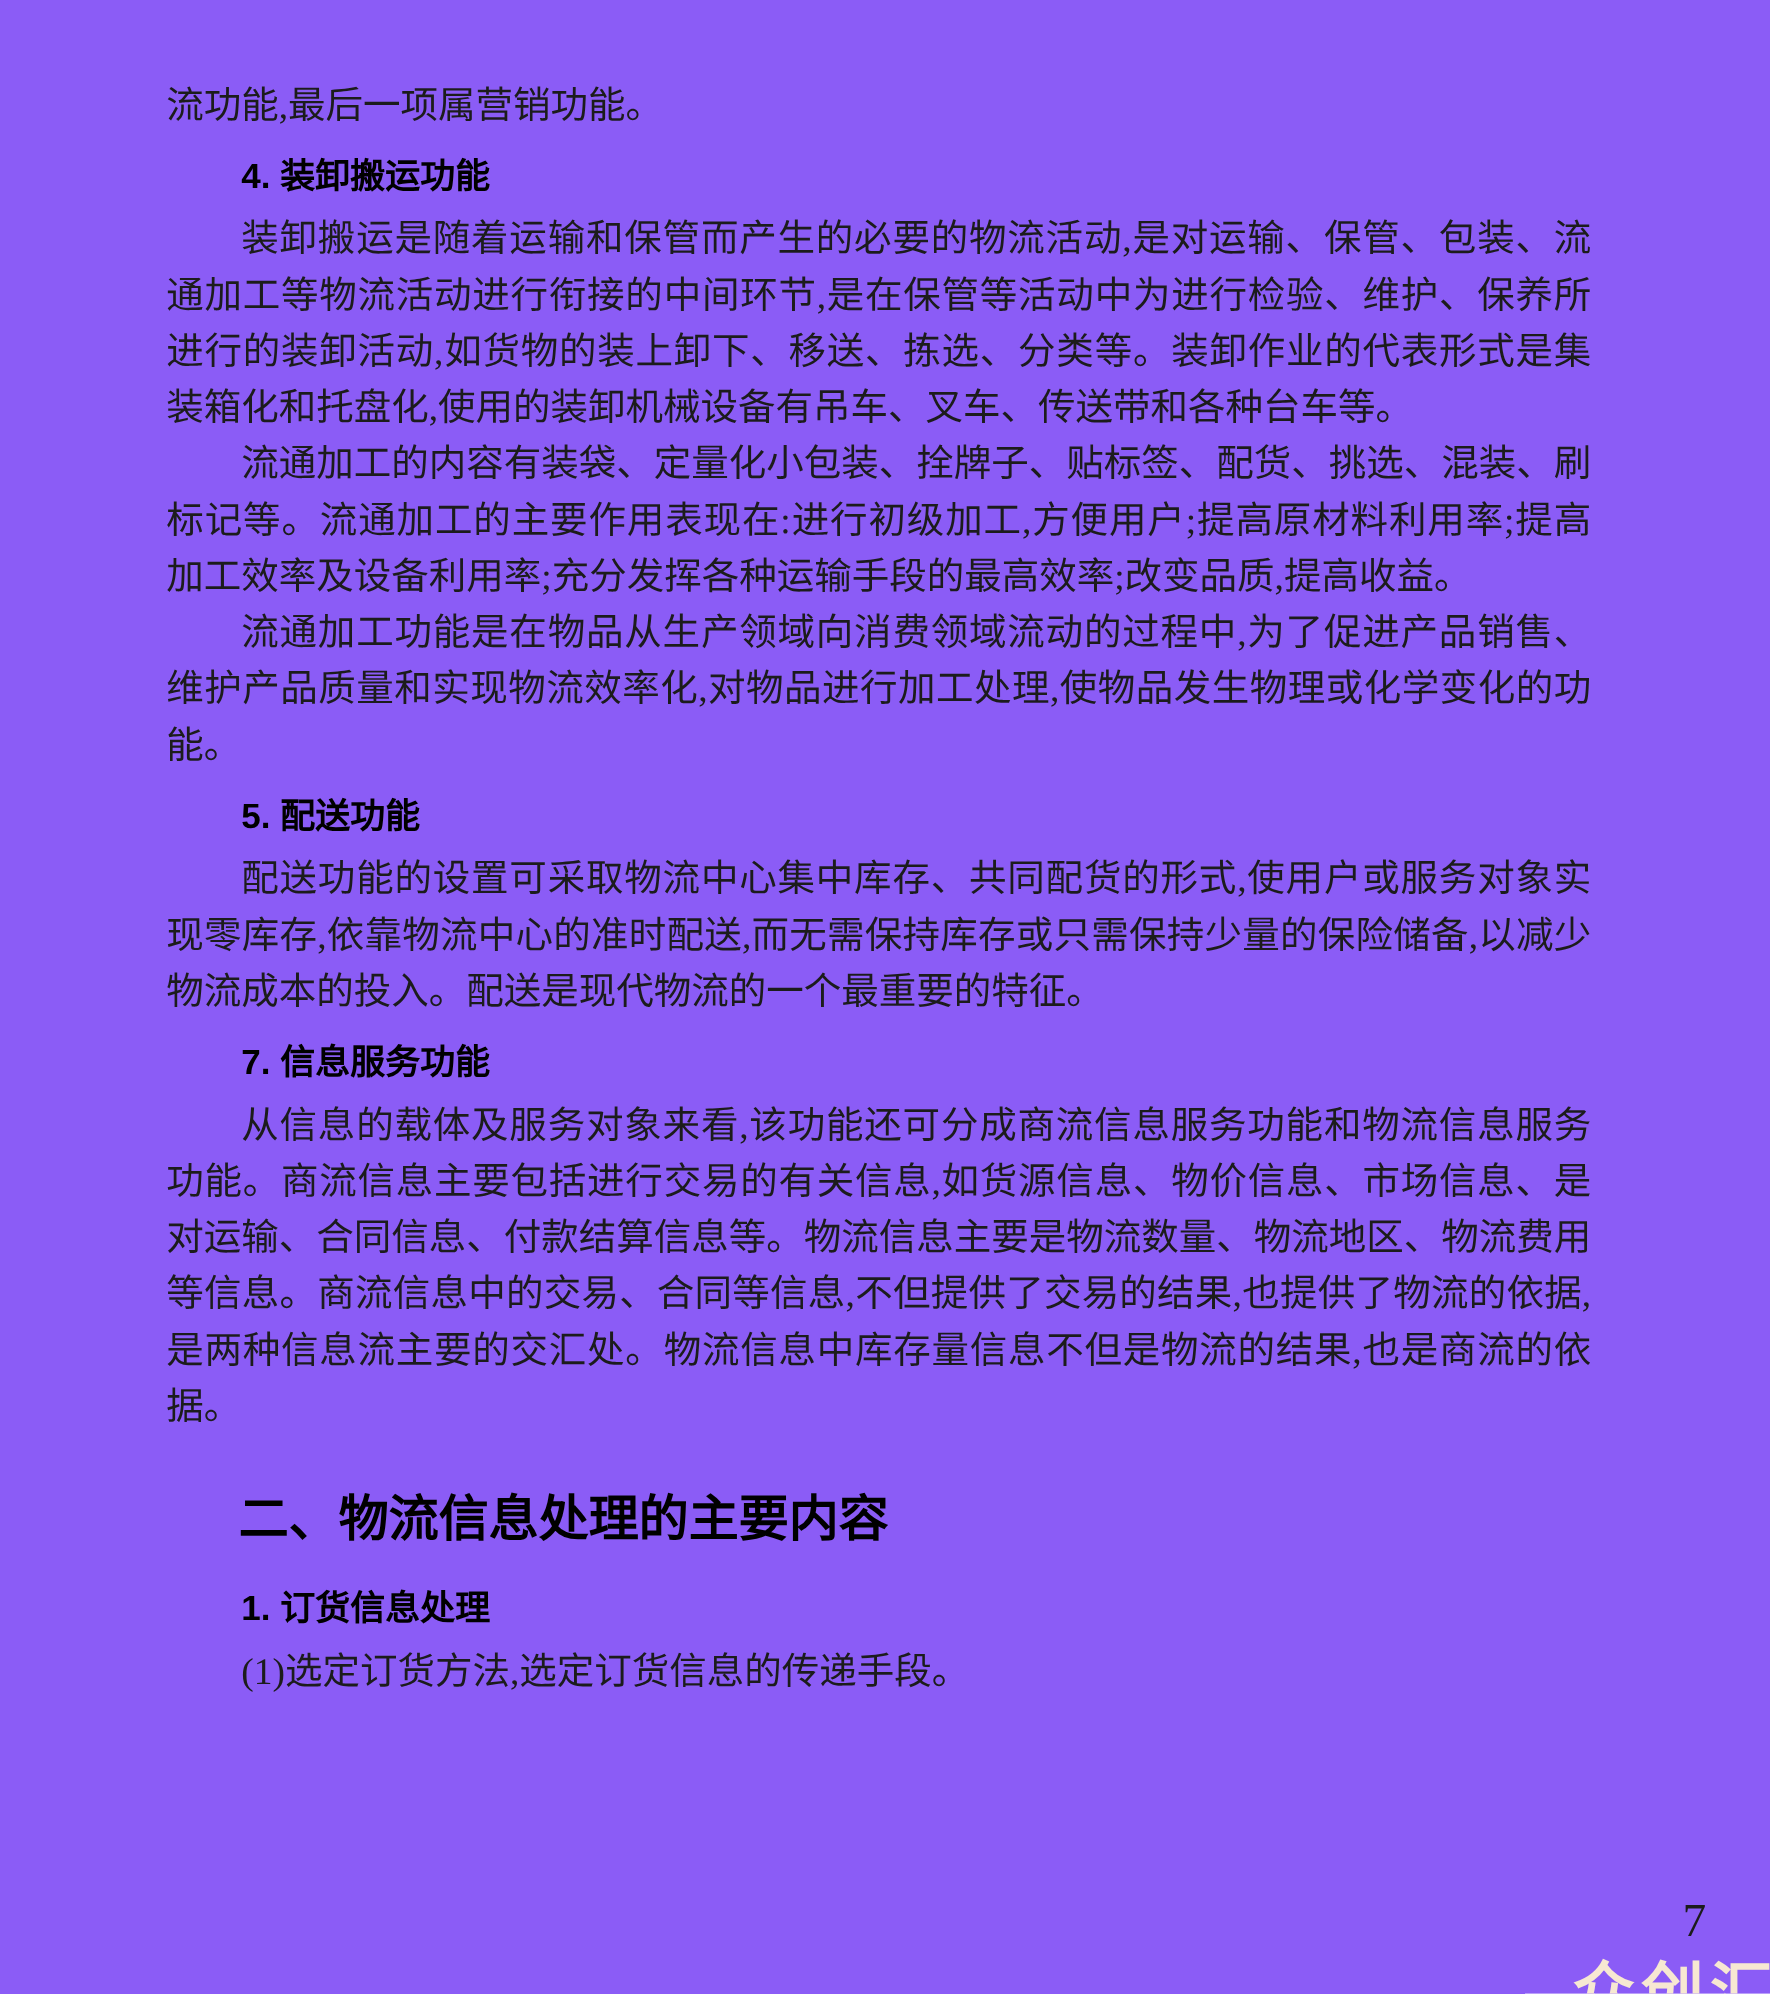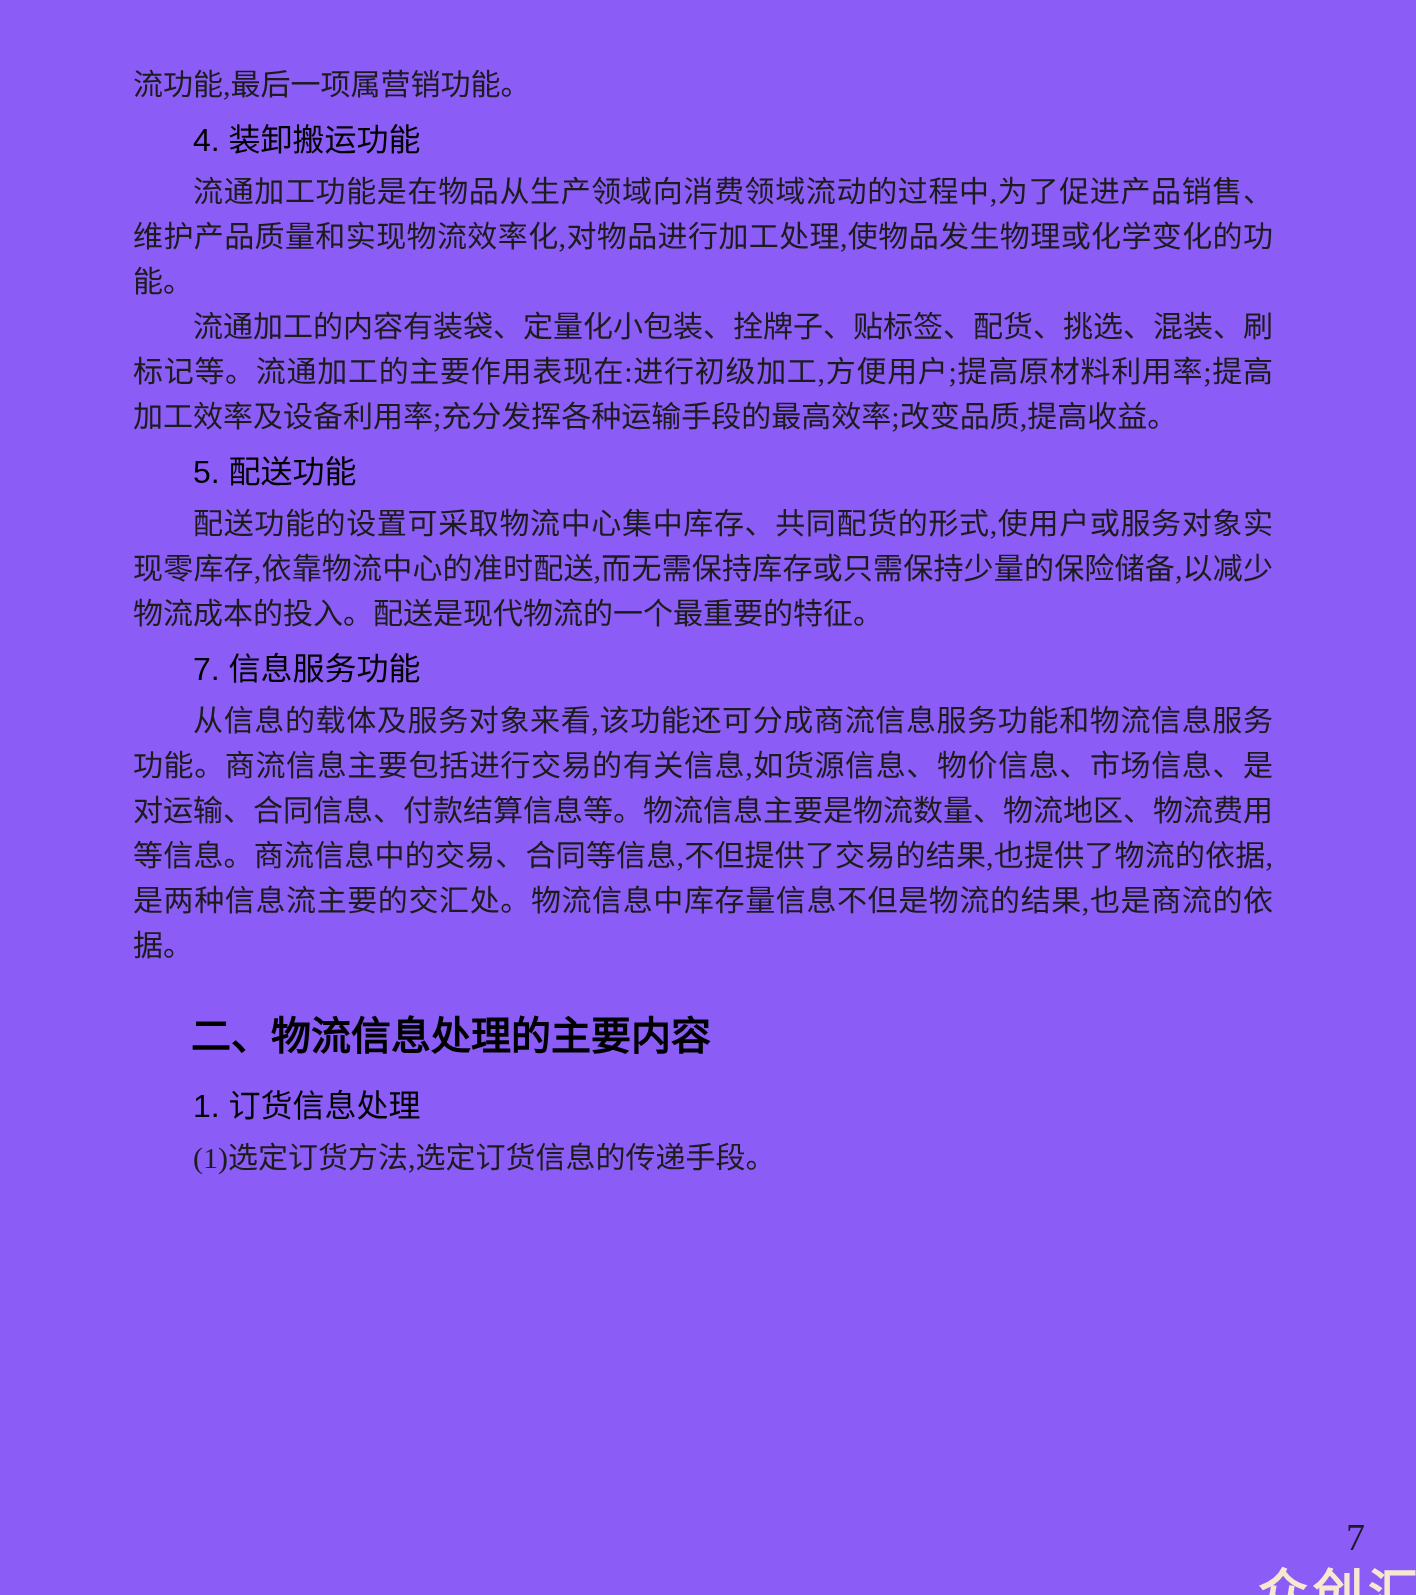--- a/index.html
+++ b/index.html
@@ -28,23 +28,23 @@
     margin: 0;
     text-align: justify;
     text-indent: 2em;
     color: #1c1c1c;
   }
   .body.noindent {
     text-indent: 0;
   }
   .h3 {
     font-family: "Liberation Sans", "DejaVu Sans", sans-serif;
-    font-weight: 400;
+    font-weight: 700;
     color: #000000;
-    font-size: 32px;
+    font-size: 28px;
     line-height: 45px;
     margin: 11px 0 6px 0;
     padding-left: 60px;
   }
   .h2 {
     font-family: "Liberation Sans", "DejaVu Sans", sans-serif;
     font-weight: 700;
     color: #000000;
     font-size: 40px;
     line-height: 56px;
@@ -72,22 +72,23 @@
     white-space: nowrap;
   }
 </style>
 </head>
 <body>
 
 <div class="page">
   <main class="content">
       <p class="body noindent">流功能,最后一项属营销功能。</p>
       <h3 class="h3">4. 装卸搬运功能</h3>
+      <p class="body">装卸搬运是随着运输和保管而产生的必要的物流活动,是对运输、保管、包装、流通加工等物流活动进行衔接的中间环节,是在保管等活动中为进行检验、维护、保养所进行的装卸活动,如货物的装上卸下、移送、拣选、分类等。装卸作业的代表形式是集装箱化和托盘化,使用的装卸机械设备有吊车、叉车、传送带和各种台车等。</p>
+      <p class="body">流通加工的内容有装袋、定量化小包装、拴牌子、贴标签、配货、挑选、混装、刷标记等。流通加工的主要作用表现在:进行初级加工,方便用户;提高原材料利用率;提高加工效率及设备利用率;充分发挥各种运输手段的最高效率;改变品质,提高收益。</p>
       <p class="body">流通加工功能是在物品从生产领域向消费领域流动的过程中,为了促进产品销售、维护产品质量和实现物流效率化,对物品进行加工处理,使物品发生物理或化学变化的功能。</p>
-      <p class="body">流通加工的内容有装袋、定量化小包装、拴牌子、贴标签、配货、挑选、混装、刷标记等。流通加工的主要作用表现在:进行初级加工,方便用户;提高原材料利用率;提高加工效率及设备利用率;充分发挥各种运输手段的最高效率;改变品质,提高收益。</p>
       <h3 class="h3">5. 配送功能</h3>
       <p class="body">配送功能的设置可采取物流中心集中库存、共同配货的形式,使用户或服务对象实现零库存,依靠物流中心的准时配送,而无需保持库存或只需保持少量的保险储备,以减少物流成本的投入。配送是现代物流的一个最重要的特征。</p>
       <h3 class="h3">7. 信息服务功能</h3>
       <p class="body">从信息的载体及服务对象来看,该功能还可分成商流信息服务功能和物流信息服务功能。商流信息主要包括进行交易的有关信息,如货源信息、物价信息、市场信息、是对运输、合同信息、付款结算信息等。物流信息主要是物流数量、物流地区、物流费用等信息。商流信息中的交易、合同等信息,不但提供了交易的结果,也提供了物流的依据,是两种信息流主要的交汇处。物流信息中库存量信息不但是物流的结果,也是商流的依据。</p>
       <h2 class="h2">二、物流信息处理的主要内容</h2>
       <h3 class="h3">1. 订货信息处理</h3>
       <p class="body">(1)选定订货方法,选定订货信息的传递手段。</p>
     </main>
   <div class="page-number">7</div>
   <div class="watermark">众创汇嘉</div>

